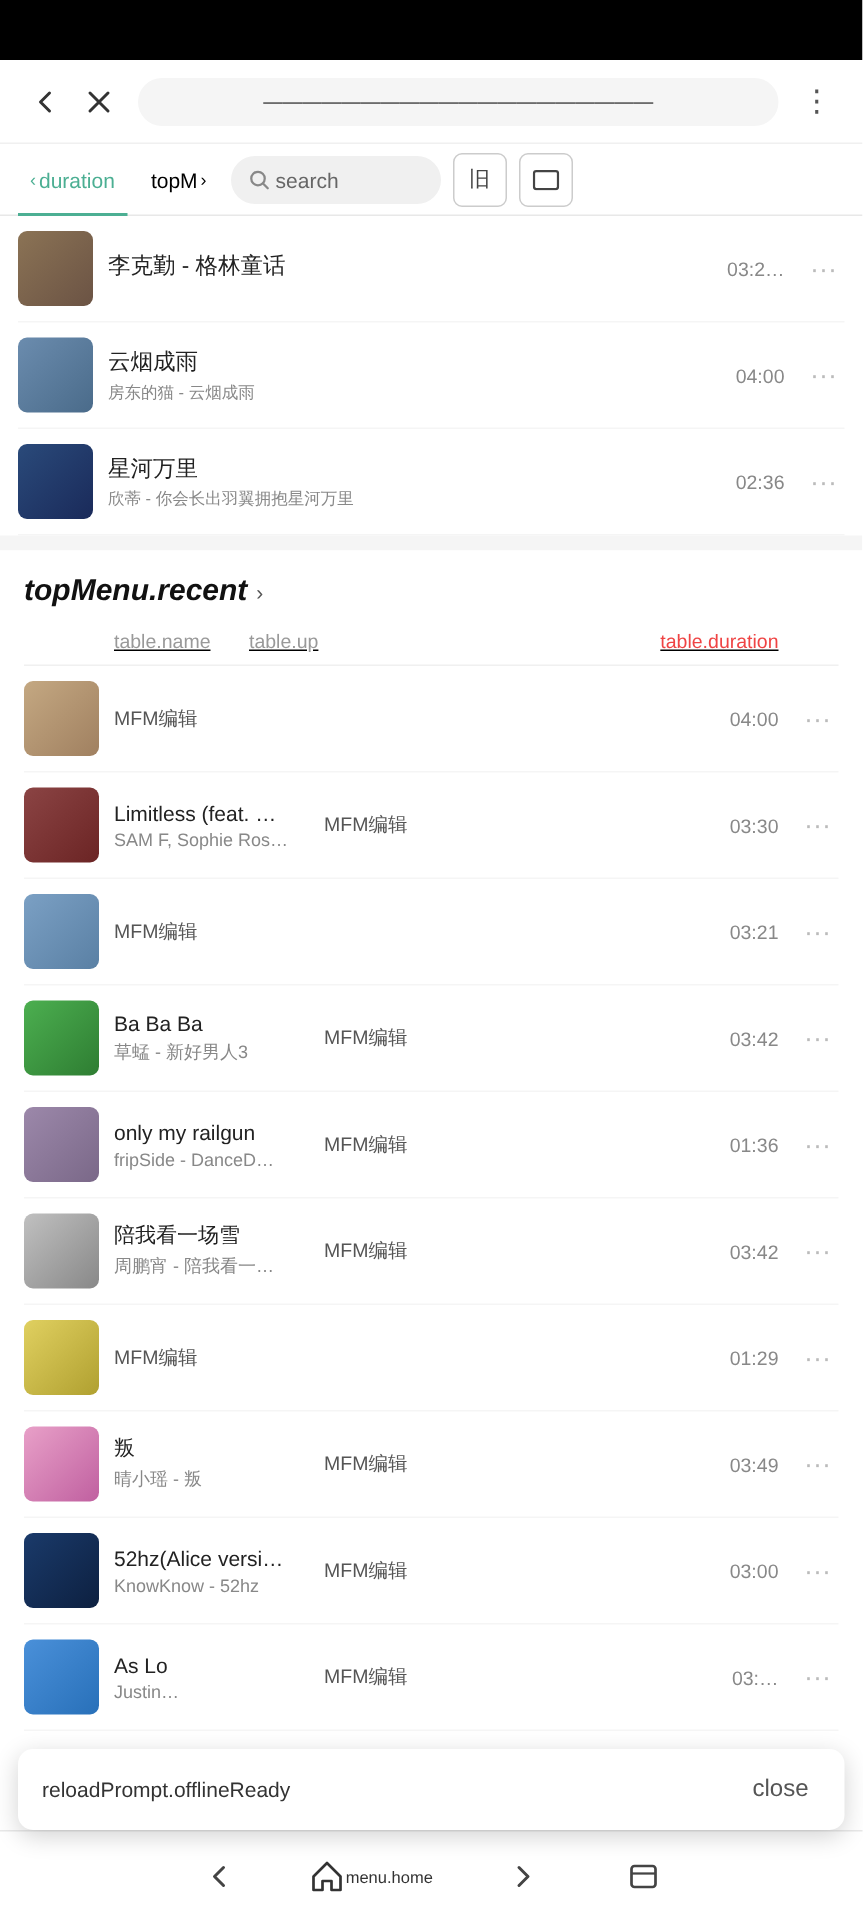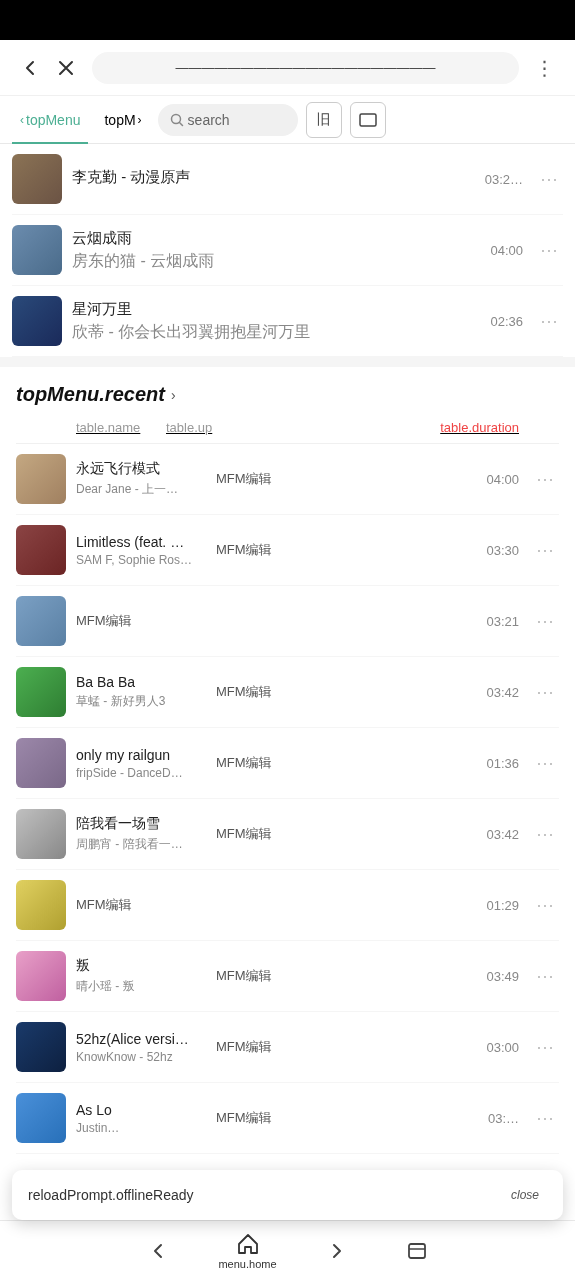--- a/index.html
+++ b/index.html
@@ -185,21 +185,21 @@
     }
     .song-title {
       font-size: 15px;
       color: #222;
       font-weight: 500;
       white-space: nowrap;
       overflow: hidden;
       text-overflow: ellipsis;
     }
     .song-artist {
-      font-size: 16px;
+      font-size: 11px;
       color: #888;
       margin-top: 3px;
       white-space: nowrap;
       overflow: hidden;
       text-overflow: ellipsis;
     }
     .song-duration {
       font-size: 13px;
       color: #888;
       margin-right: 12px;
@@ -357,44 +357,43 @@
       align-items: center;
       padding: 14px 16px;
       z-index: 100;
     }
     .offline-text {
       flex: 1;
       font-size: 14px;
       color: #333;
     }
     .offline-close {
-      font-size: 12px;
+      font-size: 16px;
       color: #555;
       cursor: pointer;
       padding: 4px 8px;
-      font-style: italic;
     }
 
     
     .bottom-bar {
       position: fixed;
       bottom: 0;
       left: 0;
       width: 575px;
       height: 60px;
       background: #fff;
       border-top: 1px solid #e8e8e8;
       display: flex;
       align-items: center;
       justify-content: center;
       gap: 40px;
     }
     .bottom-home {
       display: flex;
-      flex-direction: column;
+      flex-direction: row;
       align-items: center;
       cursor: pointer;
     }
     .bottom-home-label {
       font-size: 11px;
       color: #333;
       margin-top: 2px;
     }
     .bottom-nav-btn {
       width: 40px;
@@ -433,21 +432,21 @@
     <span class="nav-url-text">————————————————————</span>
   </div>
   <div class="nav-more-btn">
     <span style="font-size:20px;color:#555;letter-spacing:1px;">⋮</span>
   </div>
 </div>
 
 <div class="tab-bar">
   <div class="tab-item active">
     <span class="chevron-left">‹</span>
-    <span>topMenu</span>
+    <span>duration</span>
   </div>
   <div class="tab-item">
     <span>topM</span>
     <span class="chevron-right">›</span>
   </div>
   <div class="search-tab">
     <svg width="14" height="14" viewBox="0 0 14 14" fill="none">
       <circle cx="6" cy="6" r="4.5" stroke="#888" stroke-width="1.5"></circle>
       <path d="M9.5 9.5L12.5 12.5" stroke="#888" stroke-width="1.5" stroke-linecap="round"></path>
     </svg>
@@ -463,21 +462,21 @@
   </div>
 </div>
 
 <div class="content-scroll">
 
   <div class="song-section">
 
     <div class="song-item">
       <div class="song-thumb song-thumb-1"></div>
       <div class="song-info">
-        <div class="song-title">李克勤 - 动漫原声</div>
+        <div class="song-title">李克勤 - 格林童话</div>
         <div class="song-artist"></div>
       </div>
       <span class="song-duration">03:2…</span>
       <div class="song-more">···</div>
     </div>
 
     <div class="song-item">
       <div class="song-thumb song-thumb-2"></div>
       <div class="song-info">
         <div class="song-title">云烟成雨</div>
@@ -507,24 +506,20 @@
     </div>
 
     <div class="table-header">
       <span class="th-name">table.name</span>
       <span class="th-up">table.up</span>
       <span class="th-duration">table.duration</span>
     </div>
 
     <div class="recent-song-item">
       <div class="recent-thumb r-thumb-1"></div>
-      <div class="recent-info">
-        <div class="recent-title-text">永远飞行模式</div>
-        <div class="recent-artist-text">Dear Jane - 上一…</div>
-      </div>
       <span class="recent-uploader">MFM编辑</span>
       <span class="recent-duration">04:00</span>
       <div class="recent-more">···</div>
     </div>
 
     <div class="recent-song-item">
       <div class="recent-thumb r-thumb-2"></div>
       <div class="recent-info">
         <div class="recent-title-text">Limitless (feat. …</div>
         <div class="recent-artist-text">SAM F, Sophie Ros…</div>

